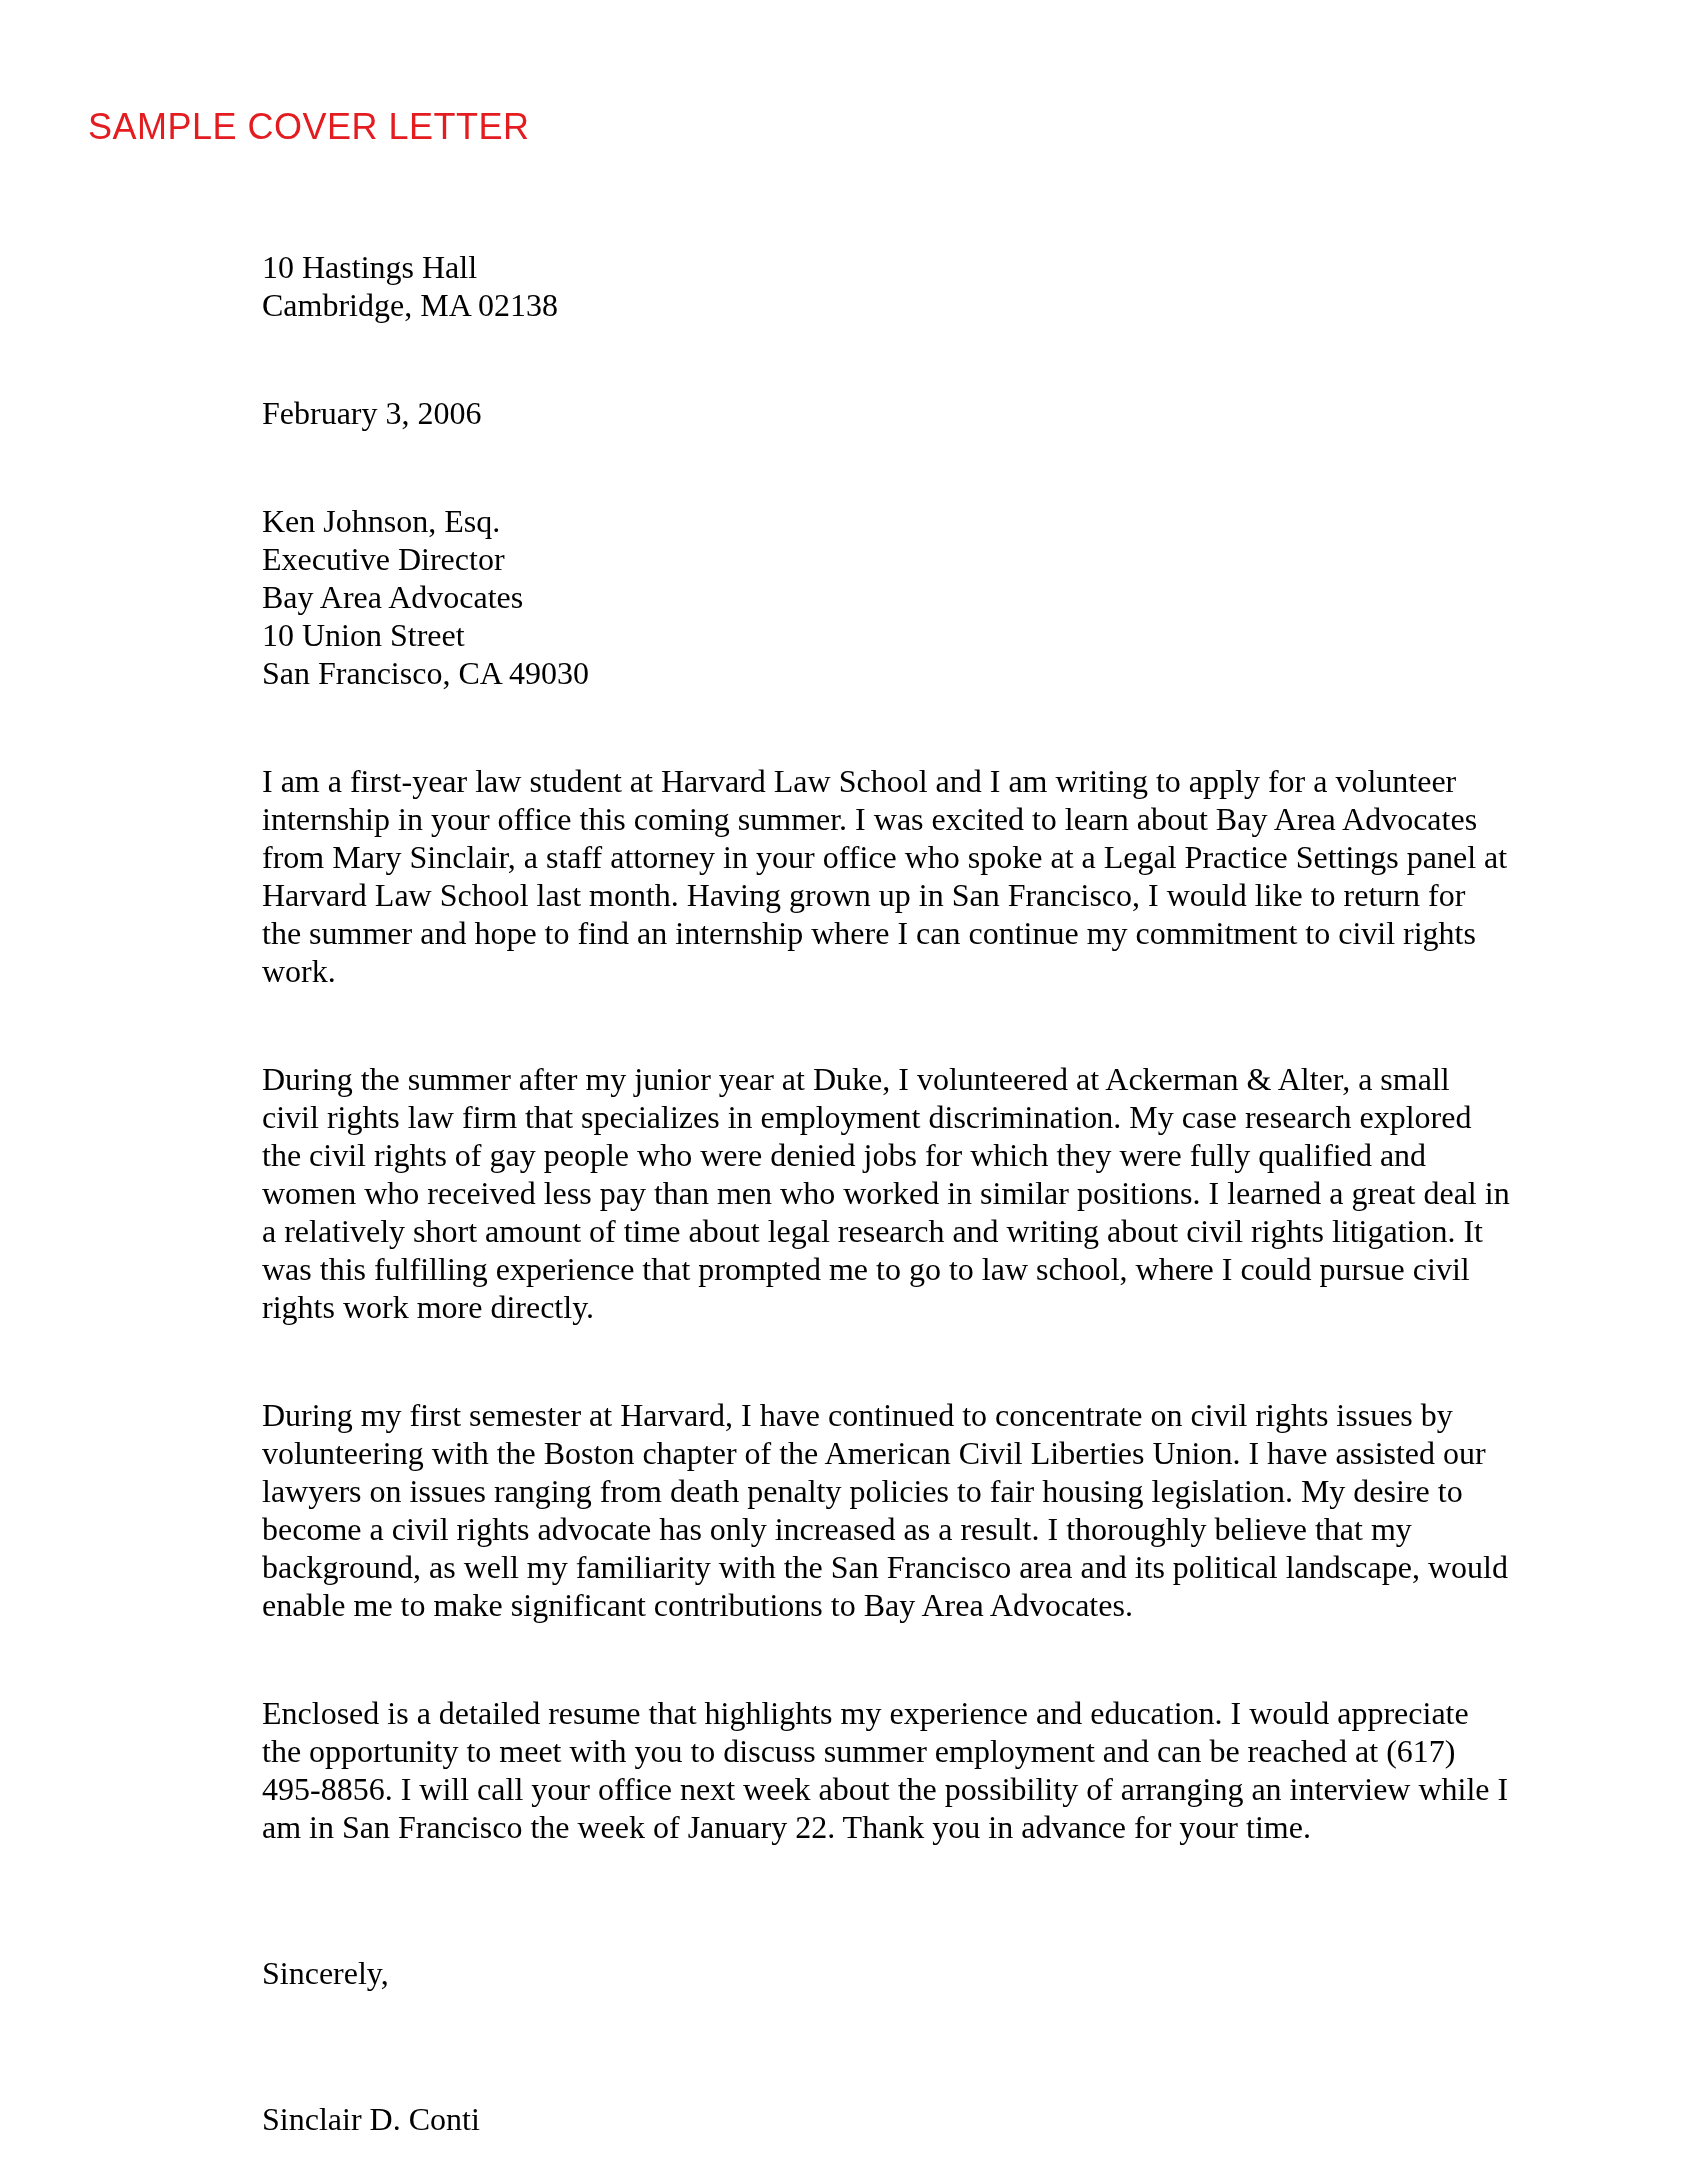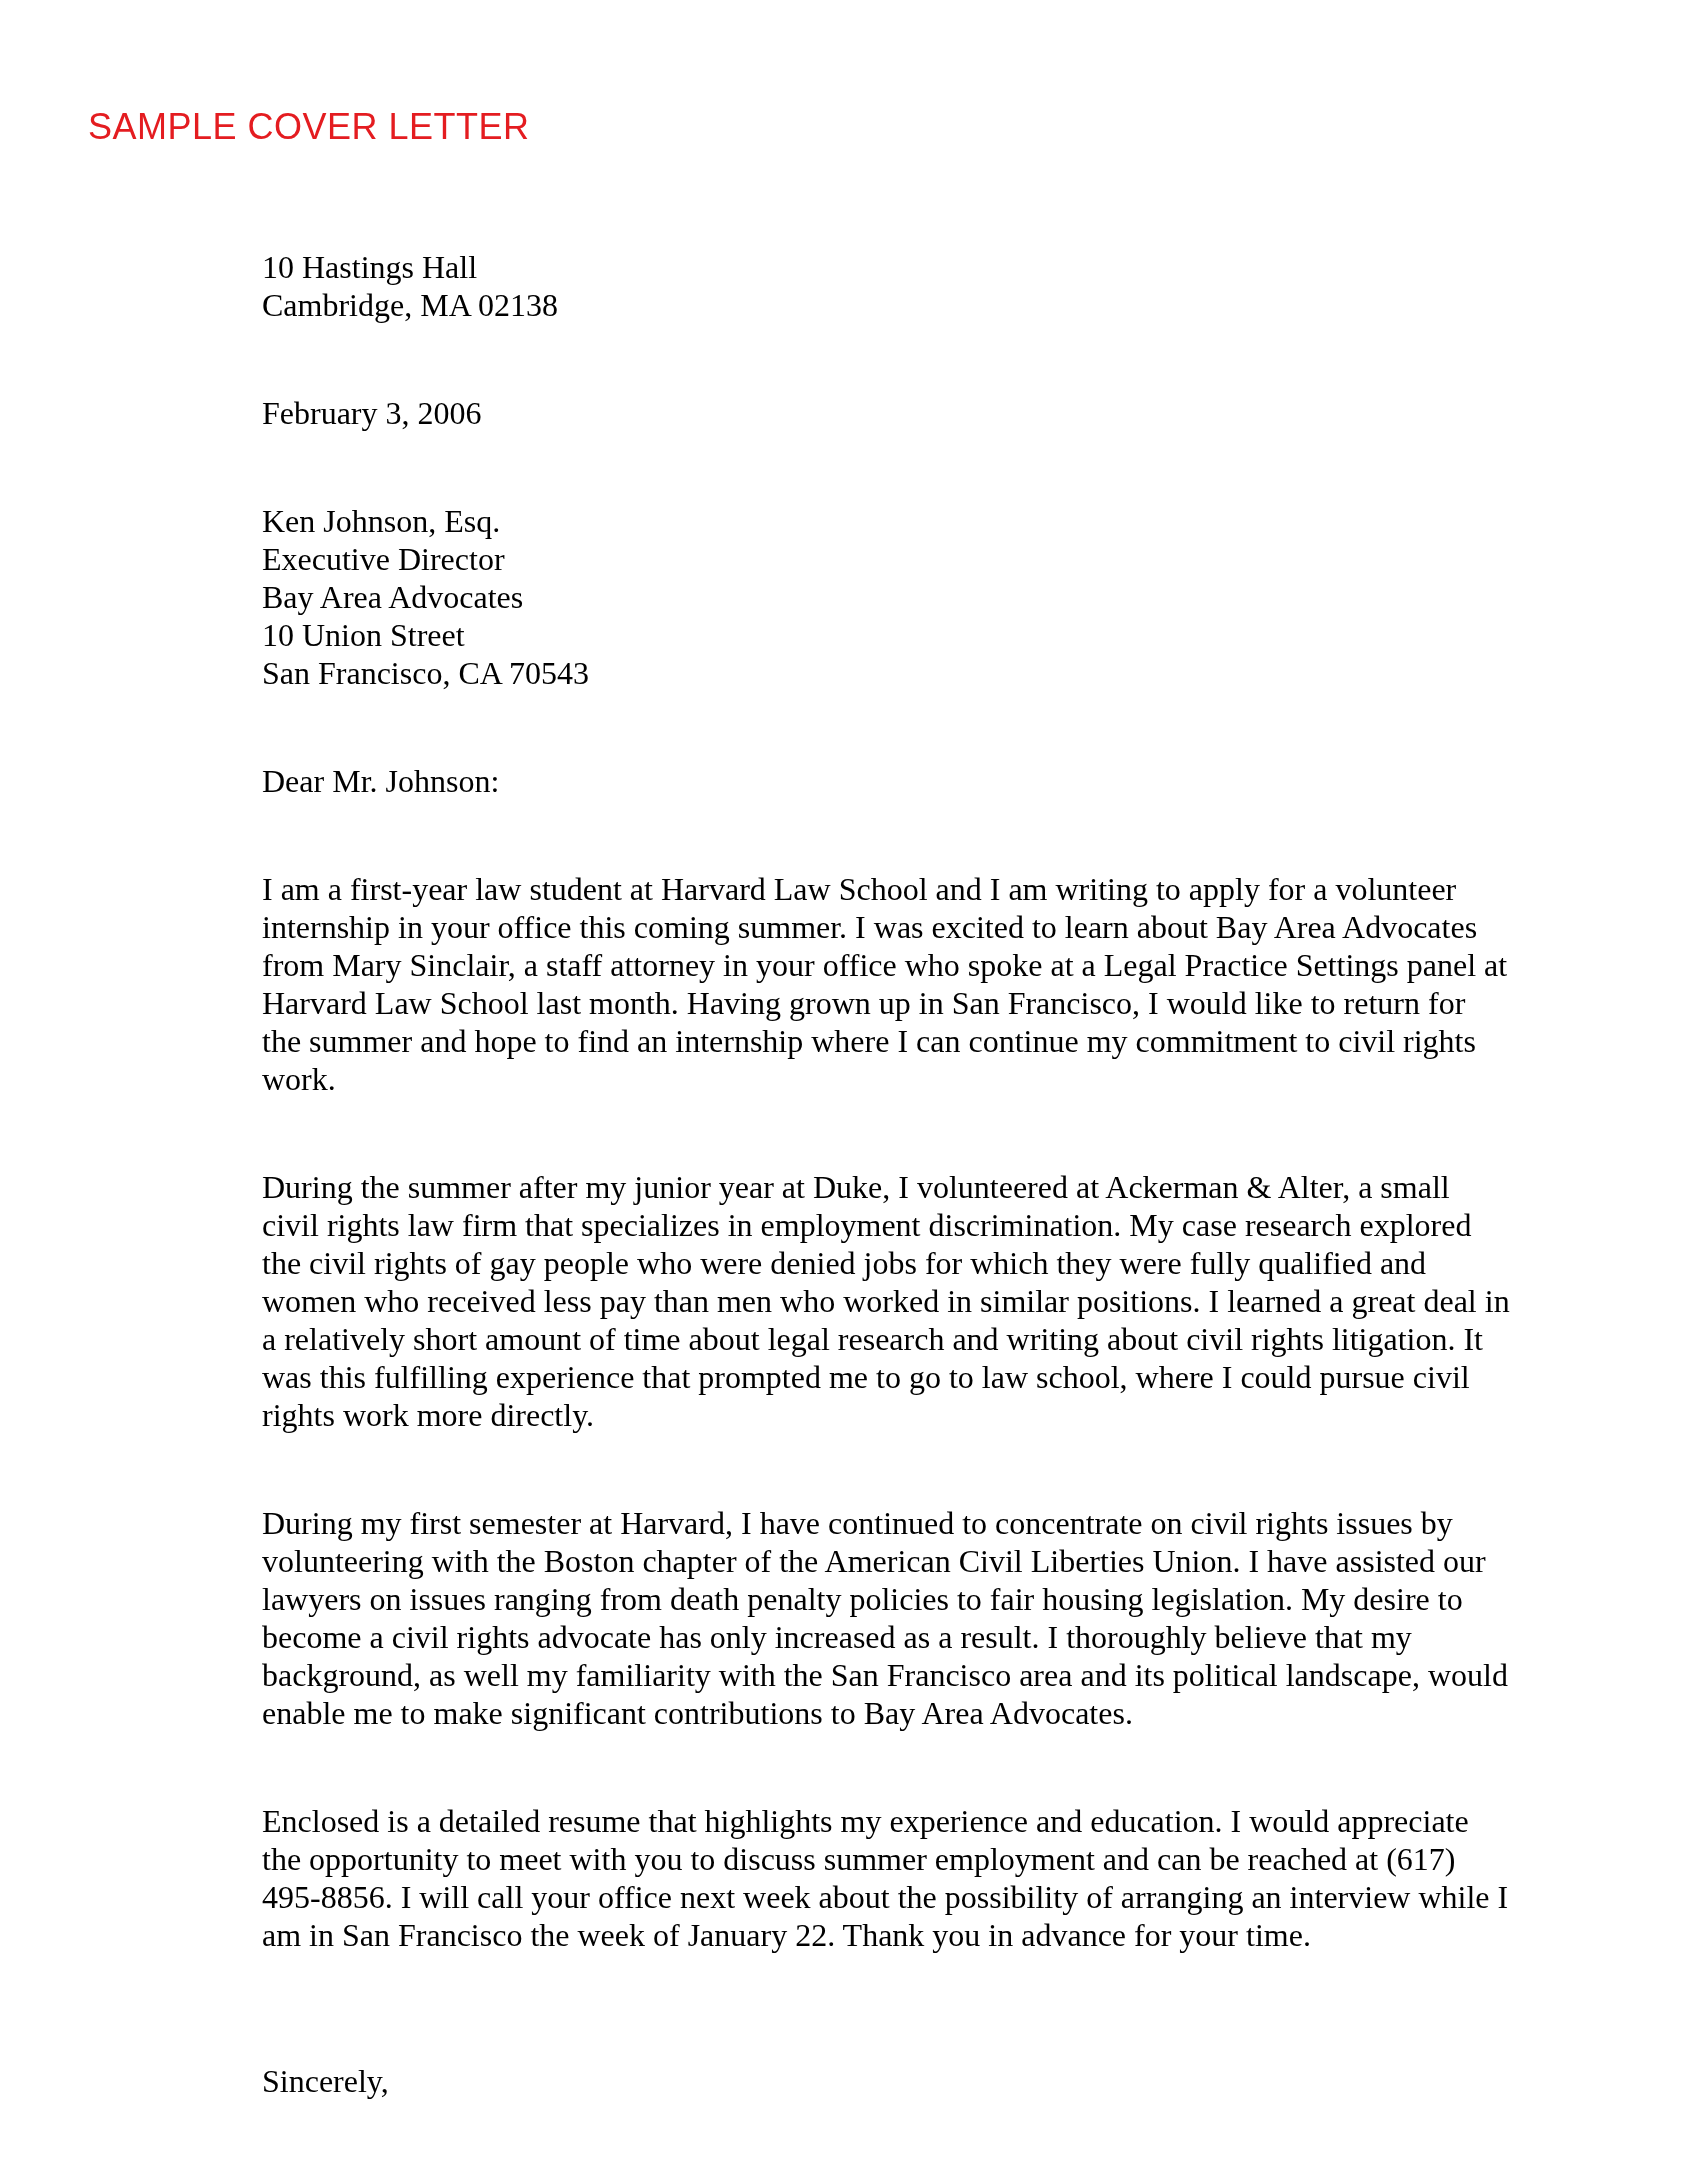--- a/index.html
+++ b/index.html
@@ -59,23 +59,22 @@
 
     <div class="block">10 Hastings Hall
 Cambridge, MA 02138</div>
 
     <div class="block">February 3, 2006</div>
 
     <div class="block">Ken Johnson, Esq.
 Executive Director
 Bay Area Advocates
 10 Union Street
-San Francisco, CA 70543</div>
+San Francisco, CA 49030</div>
 
-    <div class="block">Dear Mr. Johnson:</div>
 
     <div class="block">I am a first-year law student at Harvard Law School and I am writing to apply for a volunteer
 internship in your office this coming summer. I was excited to learn about Bay Area Advocates
 from Mary Sinclair, a staff attorney in your office who spoke at a Legal Practice Settings panel at
 Harvard Law School last month. Having grown up in San Francisco, I would like to return for
 the summer and hope to find an internship where I can continue my commitment to civil rights
 work.</div>
 
     <div class="block">During the summer after my junior year at Duke, I volunteered at Ackerman &amp; Alter, a small
 civil rights law firm that specializes in employment discrimination. My case research explored

